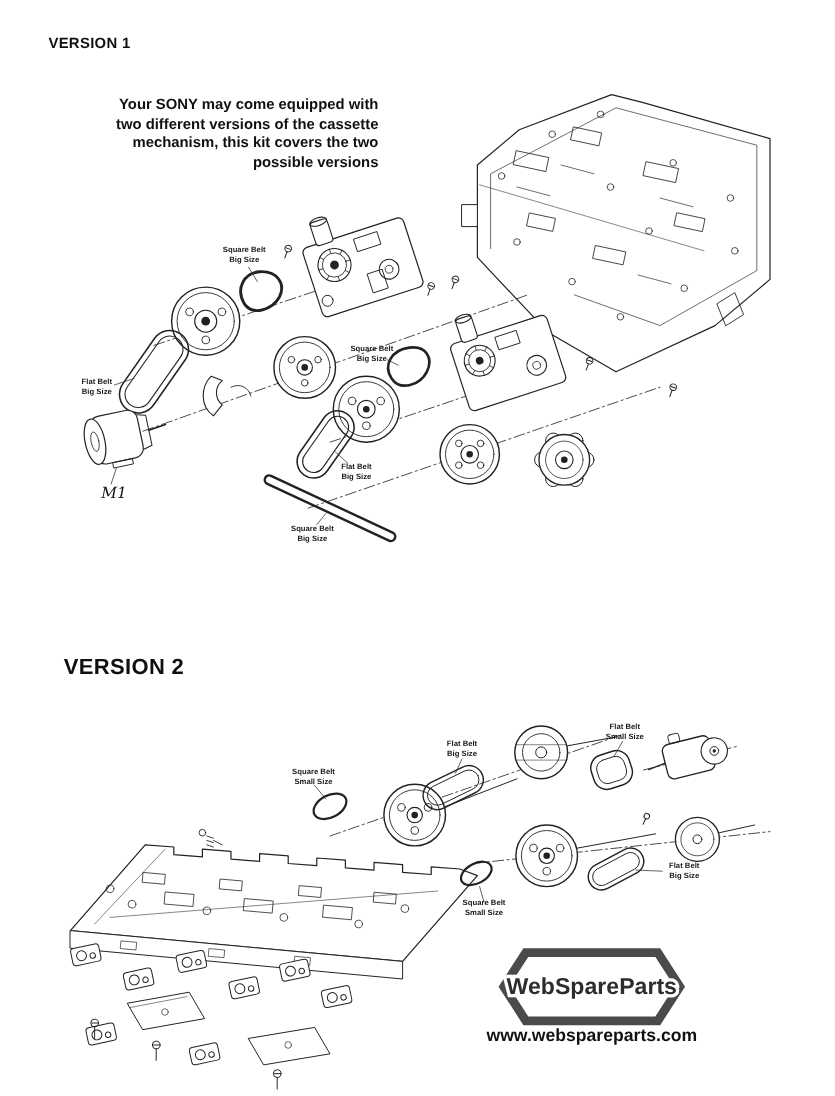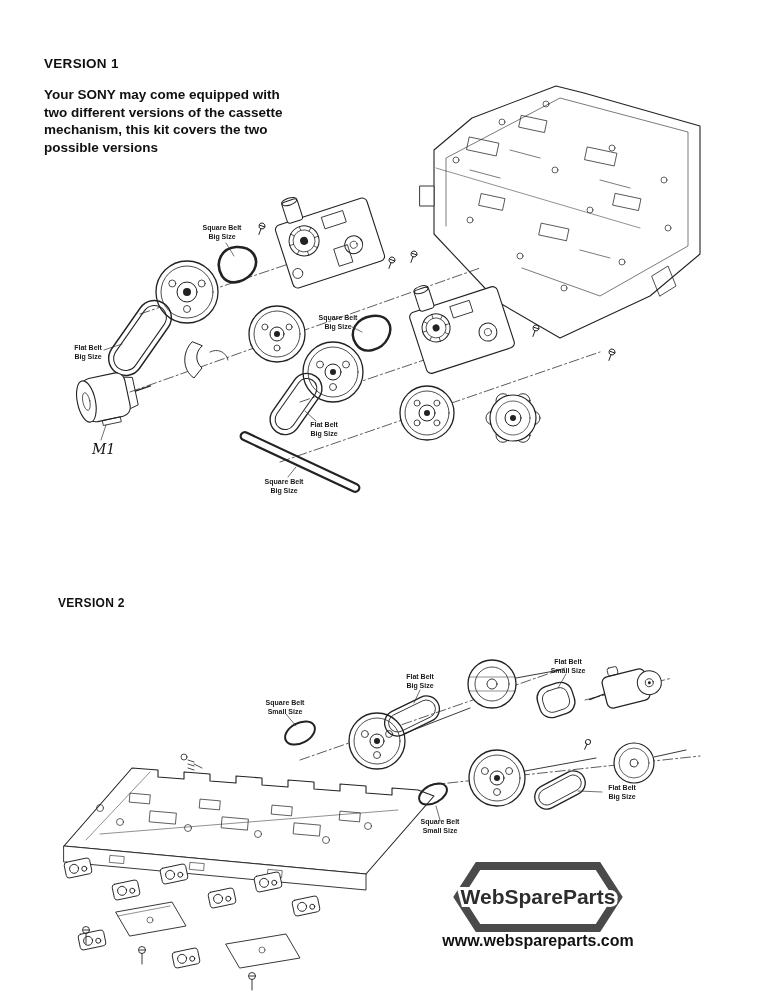--- a/index.html
+++ b/index.html
@@ -1,23 +1,23 @@
 <!DOCTYPE html>
 <html><head>
 <meta charset="utf-8">
 <style>
   html,body{margin:0;padding:0;background:#fff;}
   .page{position:relative;width:759px;height:996px;background:#ffffff;
         font-family:"Liberation Sans",sans-serif;overflow:hidden;}
   .art{position:absolute;left:0;top:0;width:759px;height:996px;}
   .heading{position:absolute;font-weight:bold;color:#101010;letter-spacing:.3px;}
-  #v1-title{left:44px;top:56px;font-size:13.5px;}
-  #v2-title{left:58px;top:596px;font-size:12px;}
+  #v1-title{left:44px;top:32px;font-size:13.5px;}
+  #v2-title{left:58px;top:596px;font-size:20px;}
   #v1-desc{position:absolute;left:44px;top:86px;width:300px;font-size:13.5px;
-           font-weight:bold;color:#101010;line-height:17.5px;white-space:pre-line;}
+           font-weight:bold;color:#101010;line-height:17.5px;white-space:pre-line;text-align:right;}
   .part-label{position:absolute;transform:translateX(-50%);font-size:7px;font-weight:bold;
               color:#1a1a1a;line-height:1.3;text-align:center;white-space:pre-line;}
   .motor-label{position:absolute;font-style:italic;font-family:"DejaVu Serif",serif;
                font-size:14px;color:#101010;}
 </style>
 </head>
 <body>
 
 <div class="page">
 

